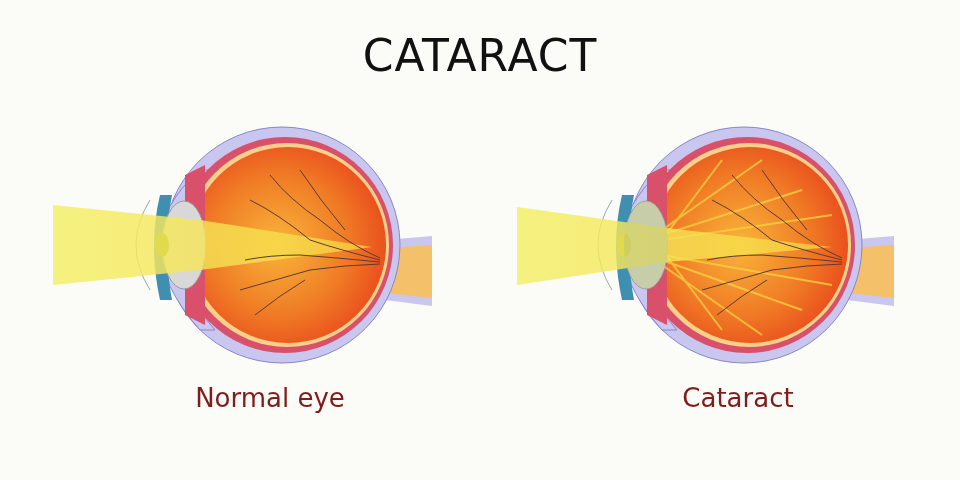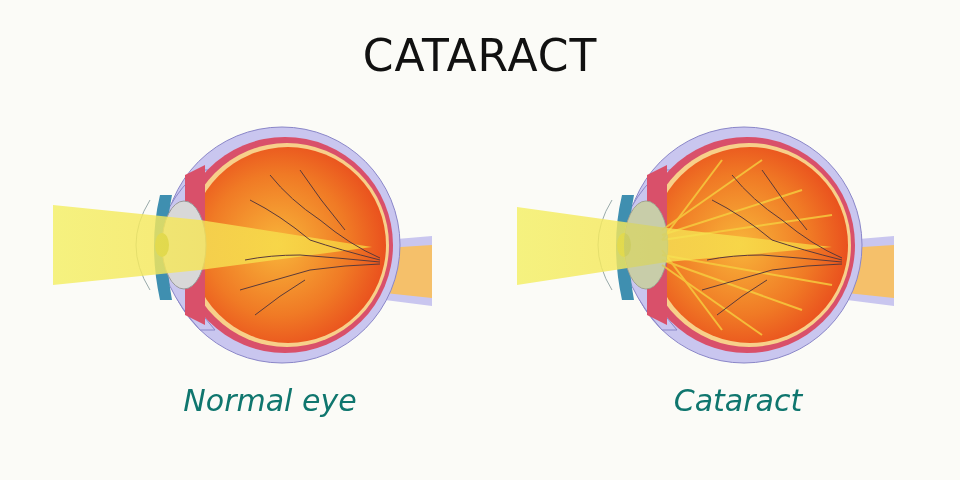--- a/index.html
+++ b/index.html
@@ -1,18 +1,18 @@
 <!DOCTYPE html>
 <html><head>
 <meta charset="utf-8">
 <style>
   html,body{margin:0;padding:0;}
   body{width:960px;height:480px;background:#fbfbf7;position:relative;overflow:hidden;font-family:"DejaVu Sans","Liberation Sans",sans-serif;}
   .title{position:absolute;left:0;width:960px;top:30px;text-align:center;font-size:44px;color:#111;letter-spacing:1px;}
-  .label{position:absolute;top:383px;font-size:30px;color:#0f766e;text-align:center;width:300px;font-style:italic;}
+  .label{position:absolute;top:383px;font-size:26px;color:#7f1d1d;text-align:center;width:300px;}
   .label.l{left:120px;}
   .label.r{left:588px;}
   svg{position:absolute;top:0;left:0;}
 </style>
 </head>
 <body>
 
 <div class="title">CATARACT</div>
 
 <svg width="960" height="480" viewBox="0 0 960 480">

